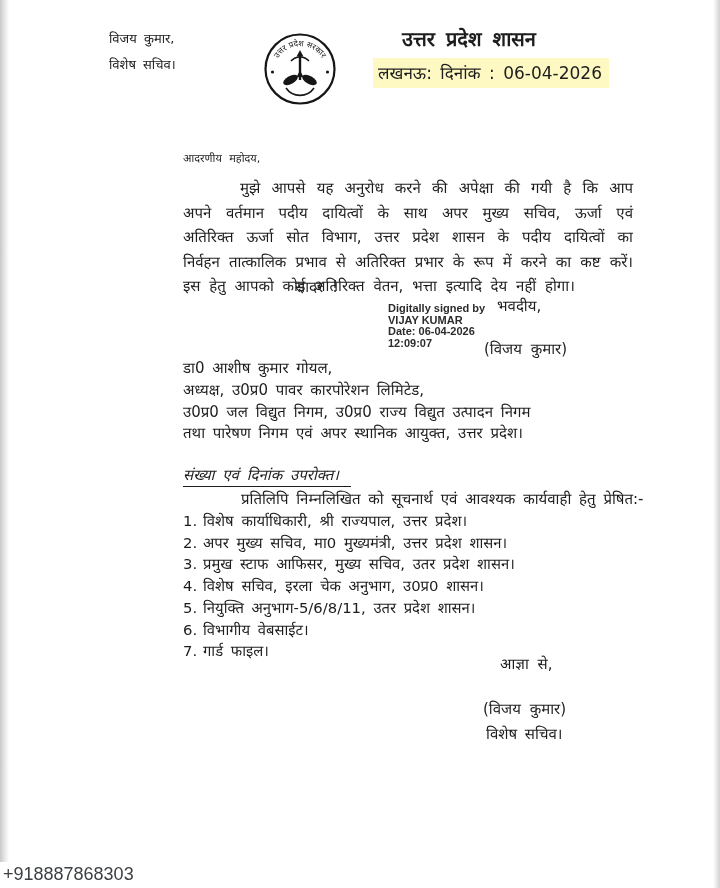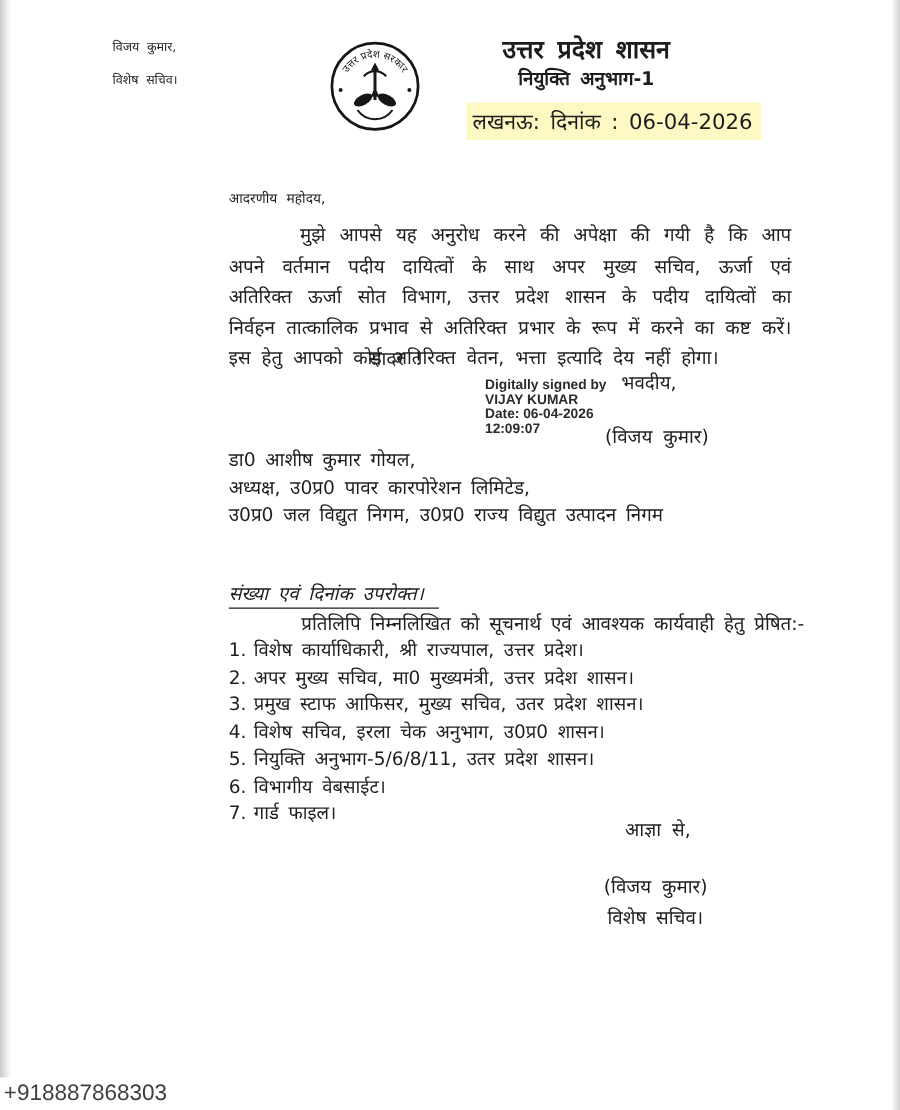--- a/index.html
+++ b/index.html
@@ -14,21 +14,21 @@
   .abs { position:absolute; }
   .edge-left {
     left:0; top:0; bottom:0; width:9px;
     background:linear-gradient(to right,#c9c9c9,#e9e9e9 55%,#ffffff);
   }
   .edge-right {
     right:0; top:0; bottom:0; width:7px;
     background:linear-gradient(to left,#d2d2d2,#ebebeb 55%,#ffffff);
   }
   .hi { font-family:"DejaVu Sans","Liberation Sans",sans-serif; }
-  .sender { left:90px; top:26px; font-size:10px; line-height:26px; word-spacing:3px; }
+  .sender { left:109px; top:26px; font-size:13px; line-height:26px; word-spacing:3px; }
   .emblem { left:263px; top:32px; width:74px; height:74px; }
   .office { left:373px; top:27px; width:192px; text-align:center; }
   .office-line1 { font-size:20px; font-weight:bold; word-spacing:4px; line-height:24px; }
   .office-line2 { font-size:15px; font-weight:bold; word-spacing:3px; line-height:24px; }
   .office-date {
     margin-top:7px; display:inline-block; white-space:nowrap;
     font-size:17px; word-spacing:3px;
     background:#fef9c3; padding:3px 7px 4px 5px;
   }
   .salutation { left:183px; top:150px; font-size:11px; word-spacing:4px; }
@@ -100,21 +100,20 @@
         <ellipse cx="0" cy="0" rx="8" ry="4" stroke="none"></ellipse>
         <path d="M-7,0 L-12,-3.4 L-12,3.4 Z" stroke="none"></path>
       </g>
       <path d="M-14,14 A 17 17 0 0 0 14,14" fill="none" stroke-width="1.6"></path>
     </g>
   </svg>
 </div>
 
 <div class="abs office hi">
   <div class="office-line1">उत्तर प्रदेश शासन</div>
-  <div class="office-line2">नियुक्ति अनुभाग-1</div>
   <div style="text-align:left;">
     <span class="office-date">लखनऊ: दिनांक : 06-04-2026</span>
   </div>
 </div>
 
 <div class="abs salutation hi">आदरणीय महोदय,</div>
 
 <div class="abs paragraph hi">मुझे आपसे यह अनुरोध करने की अपेक्षा की गयी है कि आप अपने वर्तमान पदीय दायित्वों के साथ अपर मुख्य सचिव, ऊर्जा एवं अतिरिक्त ऊर्जा सोत विभाग, उत्तर प्रदेश शासन के पदीय दायित्वों का निर्वहन तात्कालिक प्रभाव से अतिरिक्त प्रभार के रूप में करने का कष्ट करें। इस हेतु आपको कोई अतिरिक्त वेतन, भत्ता इत्यादि देय नहीं होगा।</div>
 
 <div class="abs regards hi">सादर !</div>
@@ -126,20 +125,21 @@
   <div>12:09:07</div>
 </div>
 
 <div class="abs closing hi">भवदीय,</div>
 <div class="abs sig-name hi">(विजय कुमार)</div>
 
 <div class="abs addressee hi">
   <div>डा0 आशीष कुमार गोयल,</div>
   <div>अध्यक्ष, उ0प्र0 पावर कारपोरेशन लिमिटेड,</div>
   <div>उ0प्र0 जल विद्युत निगम, उ0प्र0 राज्य विद्युत उत्पादन निगम</div>
+  <div>तथा पारेषण निगम एवं अपर स्थानिक आयुक्त, उत्तर प्रदेश।</div>
 </div>
 
 <div class="abs copies-heading hi">संख्या एवं दिनांक उपरोक्त।</div>
 <div class="abs copies-intro hi">प्रतिलिपि निम्नलिखित को सूचनार्थ एवं आवश्यक कार्यवाही हेतु प्रेषित:-</div>
 
 <div class="abs copies-list hi">
   <div class="copy-row">
     <span class="copy-num">1.</span>
     <span>विशेष कार्याधिकारी, श्री राज्यपाल, उत्तर प्रदेश।</span>
   </div>

